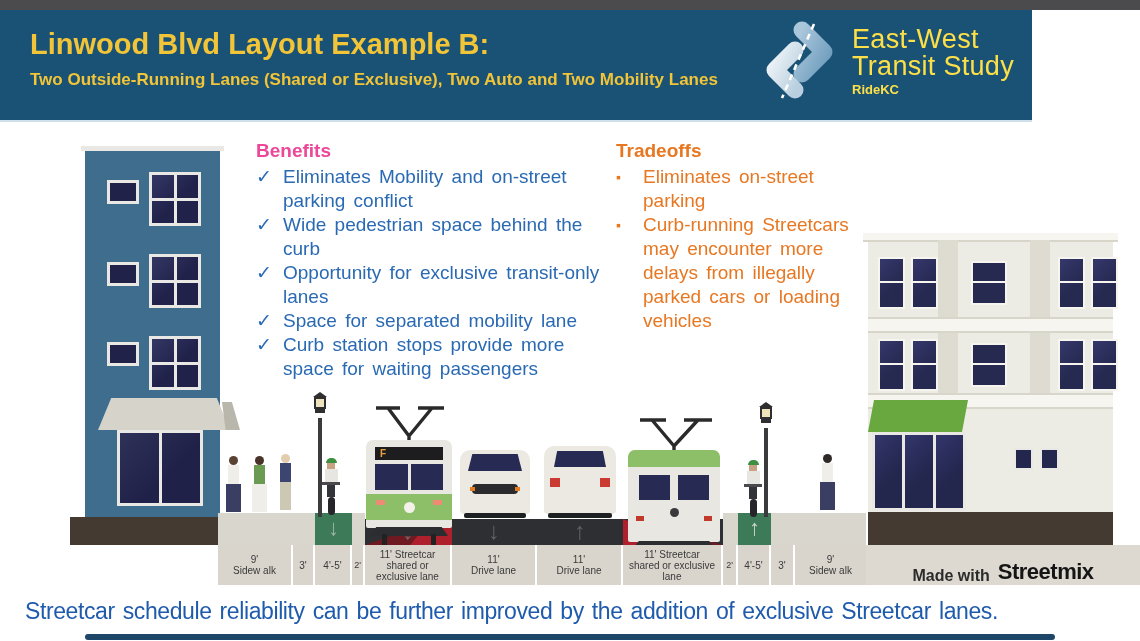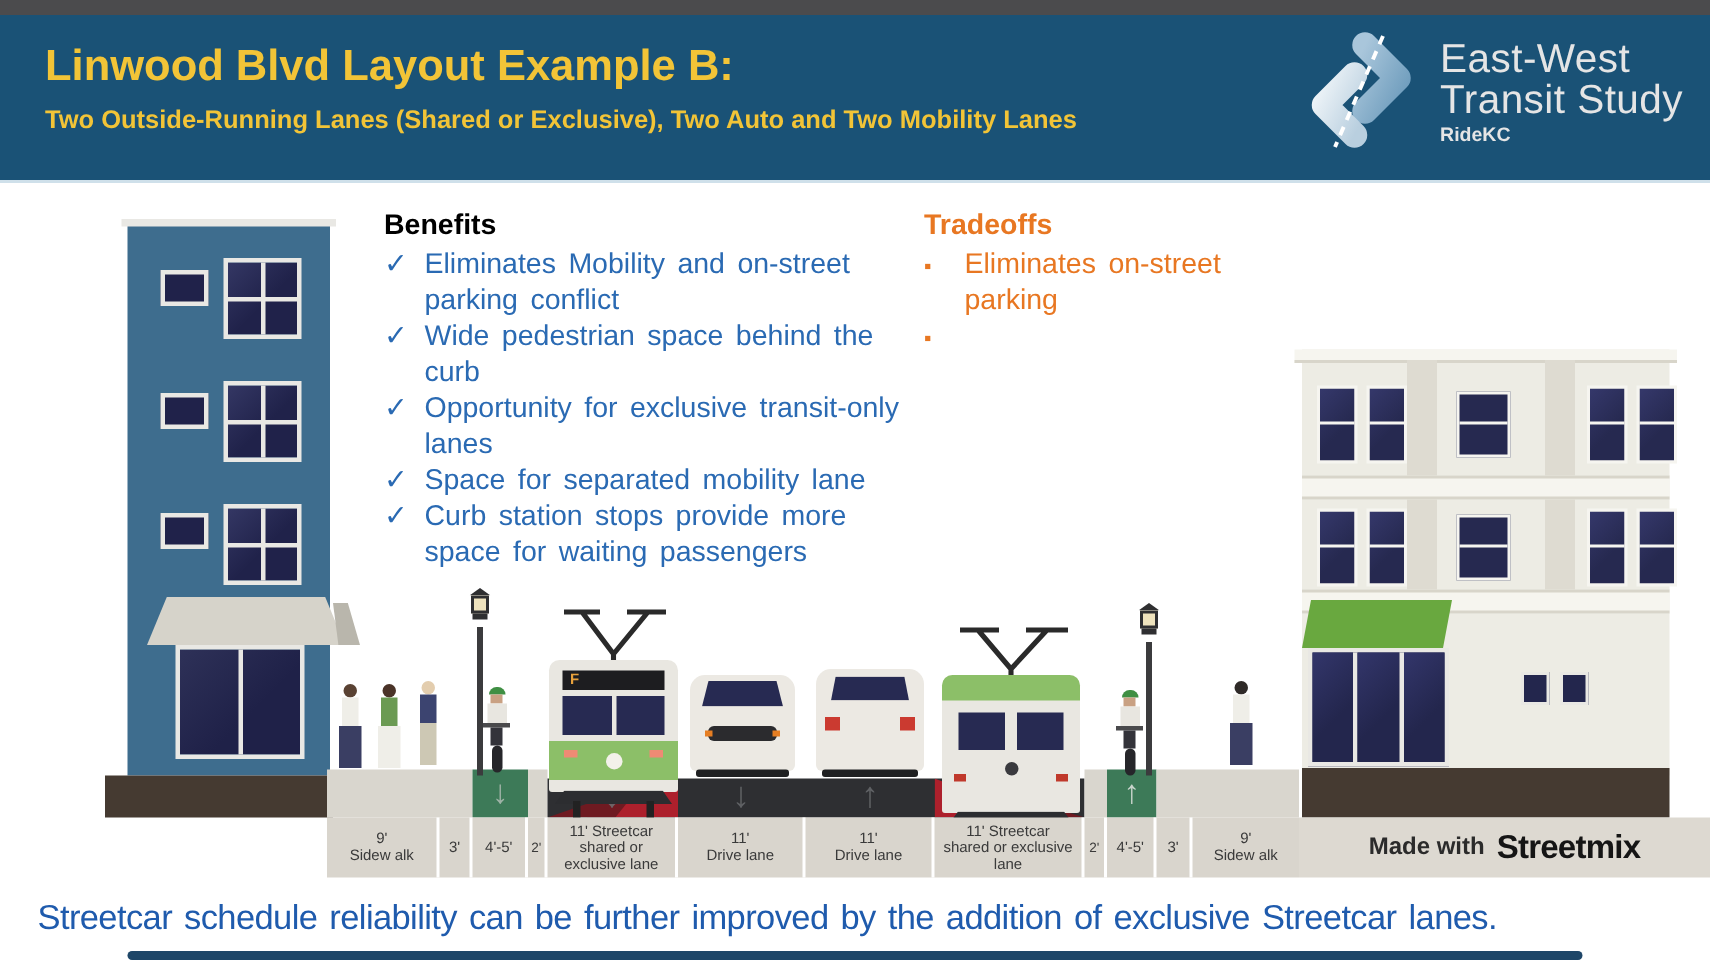--- a/index.html
+++ b/index.html
@@ -1,30 +1,30 @@
 <!DOCTYPE html>
 <html><head>
 <meta charset="utf-8">
 <style>
   html,body{margin:0;padding:0;background:#fff;}
   .canvas{position:relative;width:1140px;height:641px;background:#ffffff;overflow:hidden;
           font-family:"Liberation Sans", sans-serif;}
   
   .topstrip{position:absolute;left:0;top:0;width:1140px;height:10px;background:#4b4b4d;}
-  .hdr{position:absolute;left:0;top:10px;width:1140px;height:110px;background:#1a5276;
+  .hdr{position:absolute;left:0;top:10px;width:1032px;height:110px;background:#1a5276;
        border-bottom:2px solid #cfe0ea;}
   .hdr h1{position:absolute;left:30px;top:18px;margin:0;font-size:29px;font-weight:bold;color:#f2c437;}
   .hdr h2{position:absolute;left:30px;top:60px;margin:0;font-size:17px;font-weight:bold;color:#f2c437;}
   .logo{position:absolute;right:18px;top:8px;display:flex;align-items:center;gap:12px;}
-  .logo-text{color:#e5e5e5;line-height:1.02;}
+  .logo-text{color:#fde047;line-height:1.02;}
   .logo-l1,.logo-l2{font-size:27px;font-weight:400;letter-spacing:.3px;}
   .logo-brand{font-size:13px;font-weight:bold;margin-top:2px;}
   
   .benefits{position:absolute;left:256px;top:140px;width:352px;}
-  .benefits .hd{font-size:19px;font-weight:bold;color:#000000;margin-bottom:3px;}
+  .benefits .hd{font-size:19px;font-weight:bold;color:#ec4899;margin-bottom:3px;}
   .benefits ul,.tradeoffs ul{list-style:none;margin:0;padding:0;}
   .benefits li{display:flex;font-size:19px;color:#2a6ab3;line-height:24px;word-spacing:3px;}
   .benefits li .bt{width:27px;flex:0 0 27px;color:#2a6ab3;}
   .tradeoffs{position:absolute;left:616px;top:140px;width:245px;}
   .tradeoffs .hd{font-size:19px;font-weight:bold;color:#e87722;margin-bottom:3px;}
   .tradeoffs li{display:flex;font-size:19px;color:#e87722;line-height:24px;word-spacing:3px;}
   .tradeoffs li .bt{width:27px;flex:0 0 27px;font-size:14px;}
   
   .bldgL{position:absolute;left:85px;top:150px;width:135px;height:367px;background:#3e6d8e;}
   .bldgL .cap{position:absolute;left:-4px;top:-4px;width:143px;height:5px;background:#e9e8e4;}
@@ -63,21 +63,21 @@
   .road{position:absolute;left:365px;top:519px;width:358px;height:26px;background:#2e2f32;}
   .wedge{position:absolute;top:519px;height:26px;}
   .wedge div{position:absolute;inset:0;}
   .lanearrow{position:absolute;top:517px;height:28px;font-size:24px;font-weight:bold;text-align:center;line-height:28px;}
   
   .labels{position:absolute;left:218px;top:545px;width:648px;height:40px;background:#d9d5cd;display:flex;}
   .cell{height:40px;border-right:2px solid #fff;box-sizing:border-box;display:flex;flex-direction:column;
         justify-content:center;align-items:center;text-align:center;color:#3a3a3a;font-size:10px;line-height:11px;}
   .cell .l1{font-weight:bold;font-weight:normal;}
   .credit{position:absolute;left:866px;top:545px;width:274px;height:40px;background:#ddd9d1;
-          display:flex;align-items:center;justify-content:center;gap:8px;}
+          display:flex;align-items:flex-end;justify-content:center;gap:8px;}
   .credit .mw{font-size:16px;font-weight:600;color:#2b2b2b;}
   .credit .bx{font-size:22px;font-weight:800;color:#151515;letter-spacing:-.5px;}
   
   .lamp{position:absolute;width:20px;}
   .lamp .pole{position:absolute;left:8px;top:26px;width:4px;background:#3b3b3d;}
   .lamp .cap{position:absolute;left:3px;top:0;width:14px;height:5px;background:#2f2f31;clip-path:polygon(50% 0,100% 100%,0 100%);}
   .lamp .glass{position:absolute;left:4px;top:5px;width:12px;height:12px;background:#efe3bd;border:2px solid #2f2f31;box-sizing:border-box;}
   .lamp .base{position:absolute;left:5px;top:17px;width:10px;height:4px;background:#2f2f31;}
   .person{position:absolute;width:18px;height:62px;}
   .person .hd{width:9px;height:9px;border-radius:50%;margin:0 auto;}
@@ -179,20 +179,21 @@
 
   <div class="tradeoffs">
     <div class="hd">Tradeoffs</div>
     <ul>
       <li>
           <span class="bt">▪</span>
           <span>Eliminates on-street parking</span>
         </li>
       <li>
           <span class="bt">▪</span>
+          <span>Curb-running Streetcars may encounter more delays from illegally parked cars or loading vehicles</span>
         </li>
     </ul>
   </div>
 
   <div class="bldgL">
     <div class="cap"></div>
     <div class="wsm" style="left:22px;top:30px;"></div>
     <div class="w4" style="left:64px;top:22px;"></div>
     <div class="wsm" style="left:22px;top:112px;"></div>
     <div class="w4" style="left:64px;top:104px;"></div>

